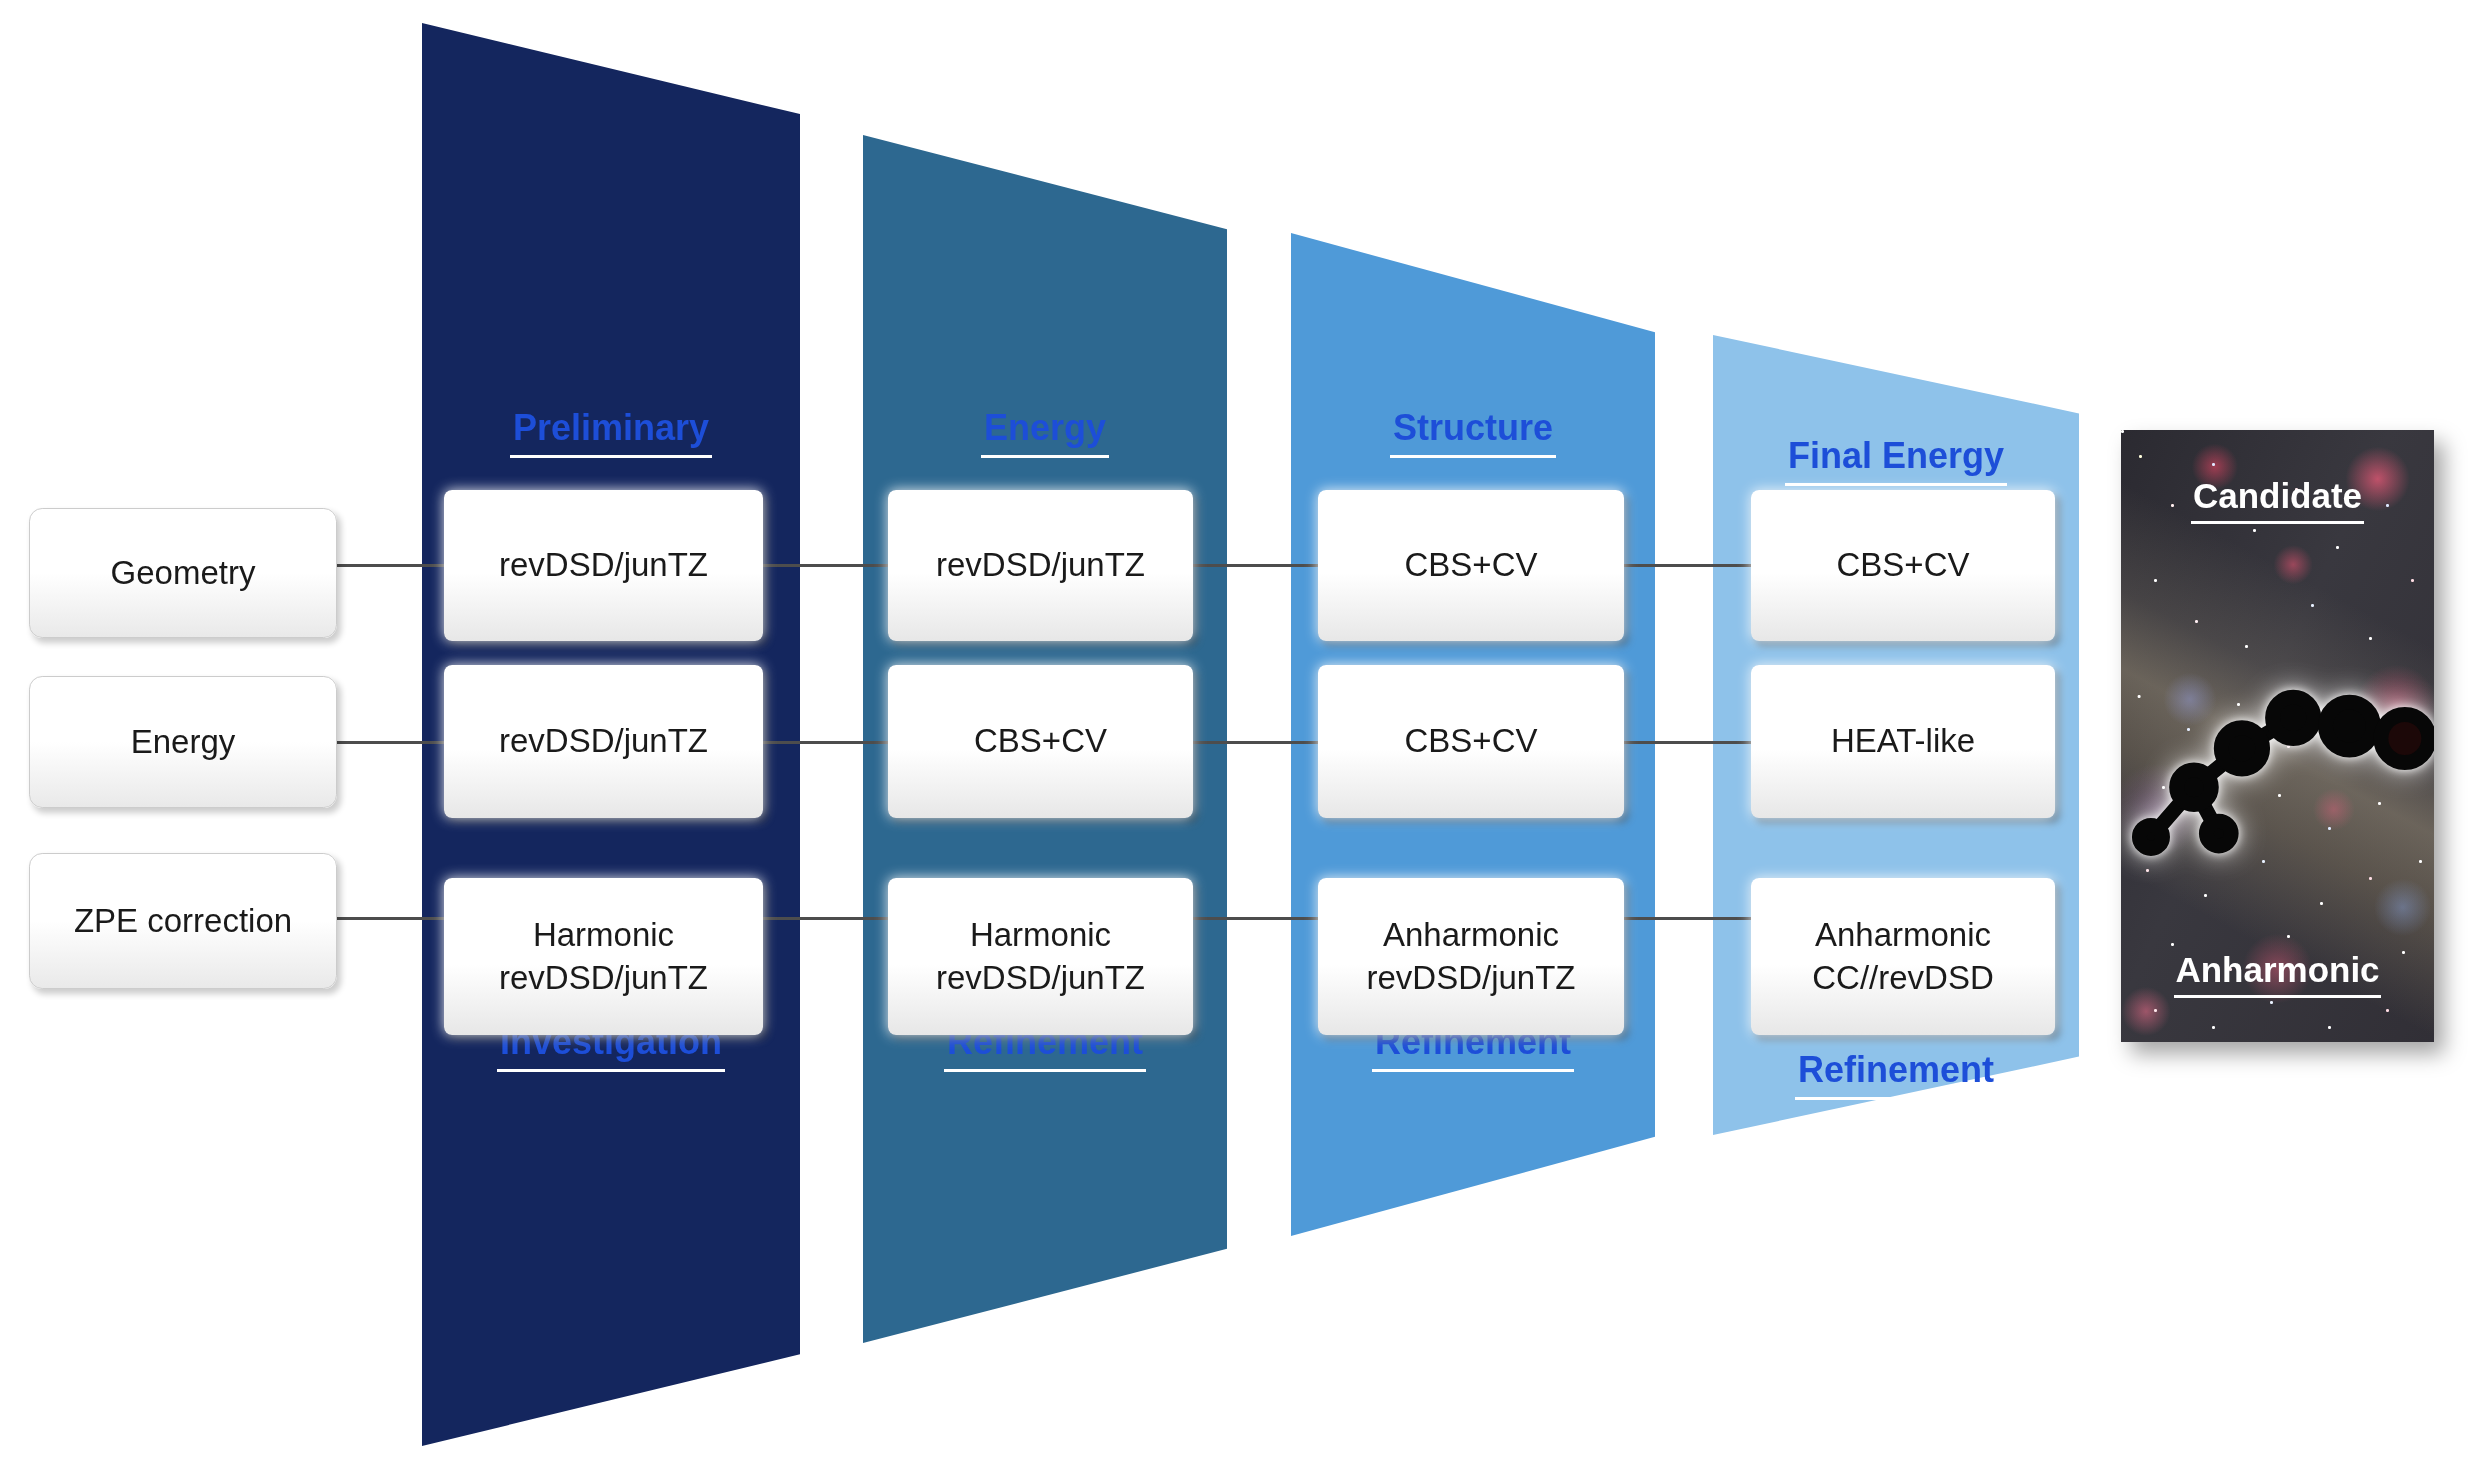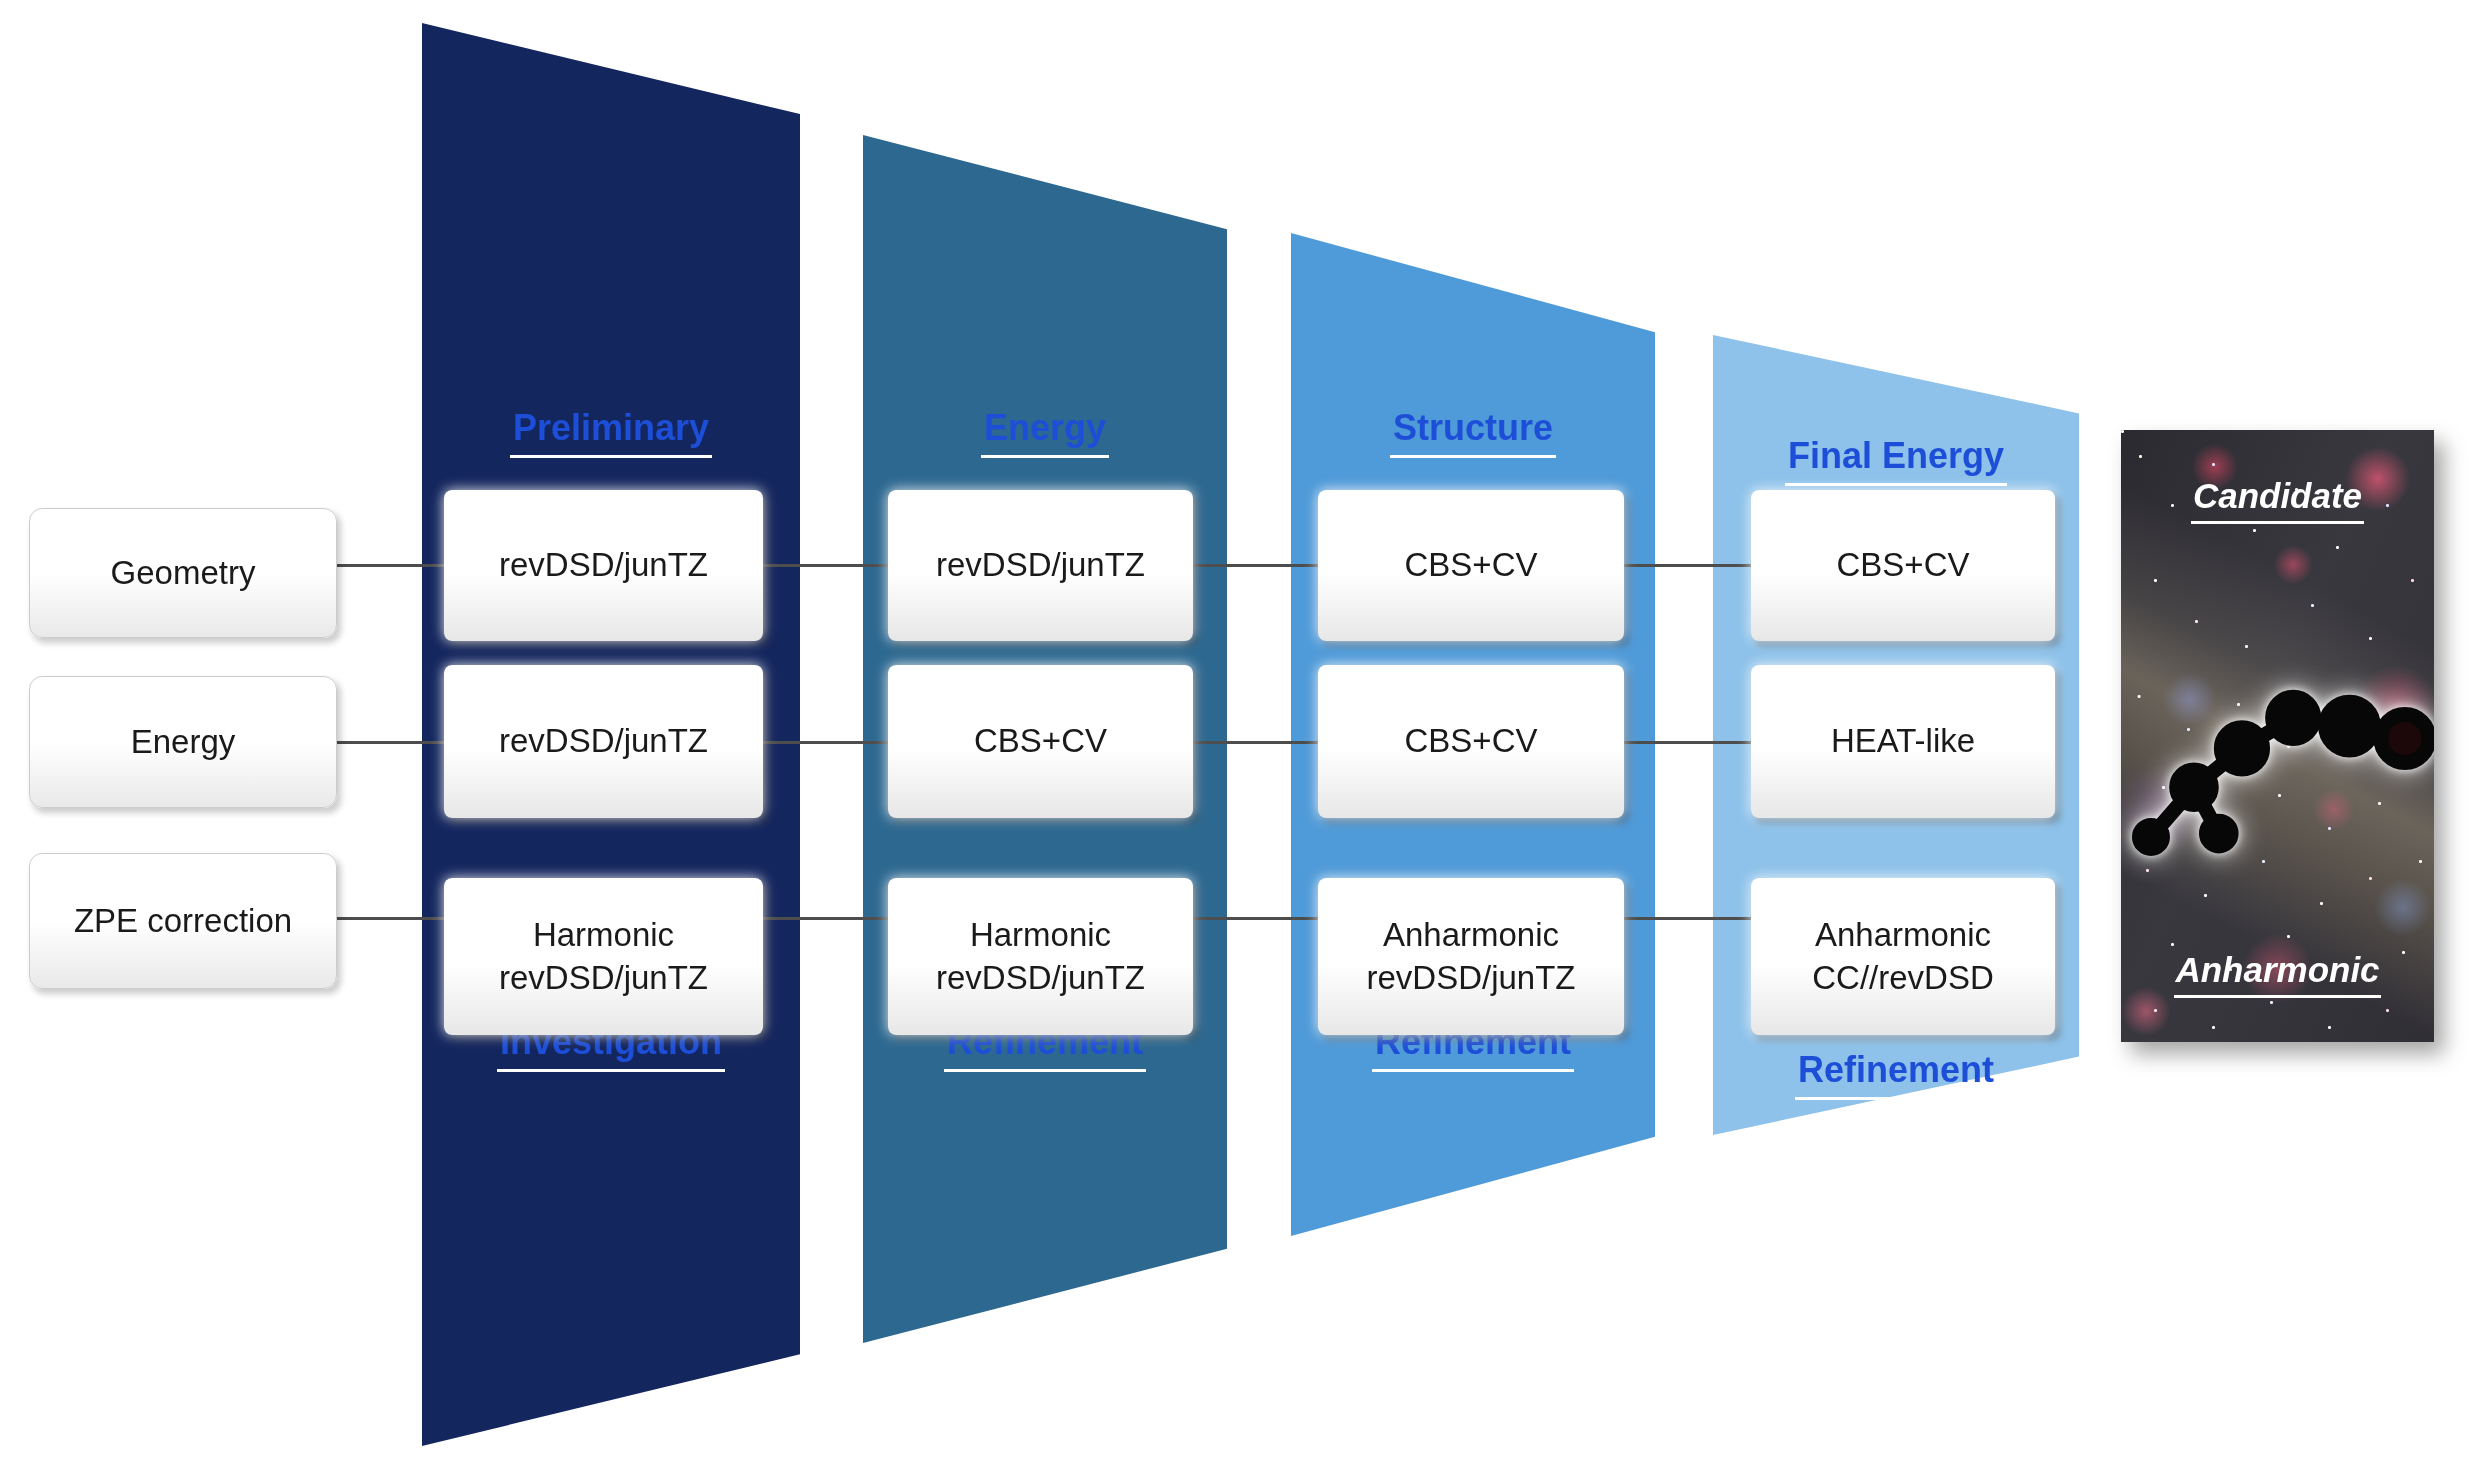--- a/index.html
+++ b/index.html
@@ -53,21 +53,21 @@
   .c2{left:888px;width:305px;}
   .c3{left:1318px;width:306px;}
   .c4{left:1751px;width:304px;}
   .r1b{top:490px;height:151px;}
   .r2b{top:665px;height:153px;}
   .r3b{top:878px;height:157px;}
 
   
   .galaxy{position:absolute;z-index:4;left:2121px;top:430px;width:313px;height:612px;
       background:linear-gradient(115deg,#2b2a31 0%,#39383f 45%,#312f36 100%);
-      box-shadow:10px 11.6px 20px rgba(0,0,0,0.35);overflow:hidden;font-style:italic;}
+      box-shadow:10px 11.6px 20px rgba(0,0,0,0.35);overflow:hidden;}
   .galaxy .band{position:absolute;inset:0;
       background:linear-gradient(28deg,transparent 22%,rgba(186,166,122,0.28) 38%,rgba(214,196,156,0.34) 48%,rgba(160,150,130,0.20) 58%,transparent 72%);}
   .galaxy .nebula{position:absolute;inset:0;background:
       radial-gradient(circle 46px at 82% 8%,rgba(236,90,120,0.75),transparent 70%),
       radial-gradient(circle 33px at 30% 6%,rgba(230,70,100,0.6),transparent 70%),
       radial-gradient(circle 28px at 55% 22%,rgba(235,85,115,0.55),transparent 70%),
       radial-gradient(circle 58px at 88% 45%,rgba(230,95,130,0.5),transparent 70%),
       radial-gradient(circle 38px at 22% 44%,rgba(150,160,225,0.45),transparent 70%),
       radial-gradient(circle 66px at 12% 62%,rgba(170,120,190,0.35),transparent 70%),
       radial-gradient(circle 50px at 50% 88%,rgba(235,95,125,0.45),transparent 70%),

